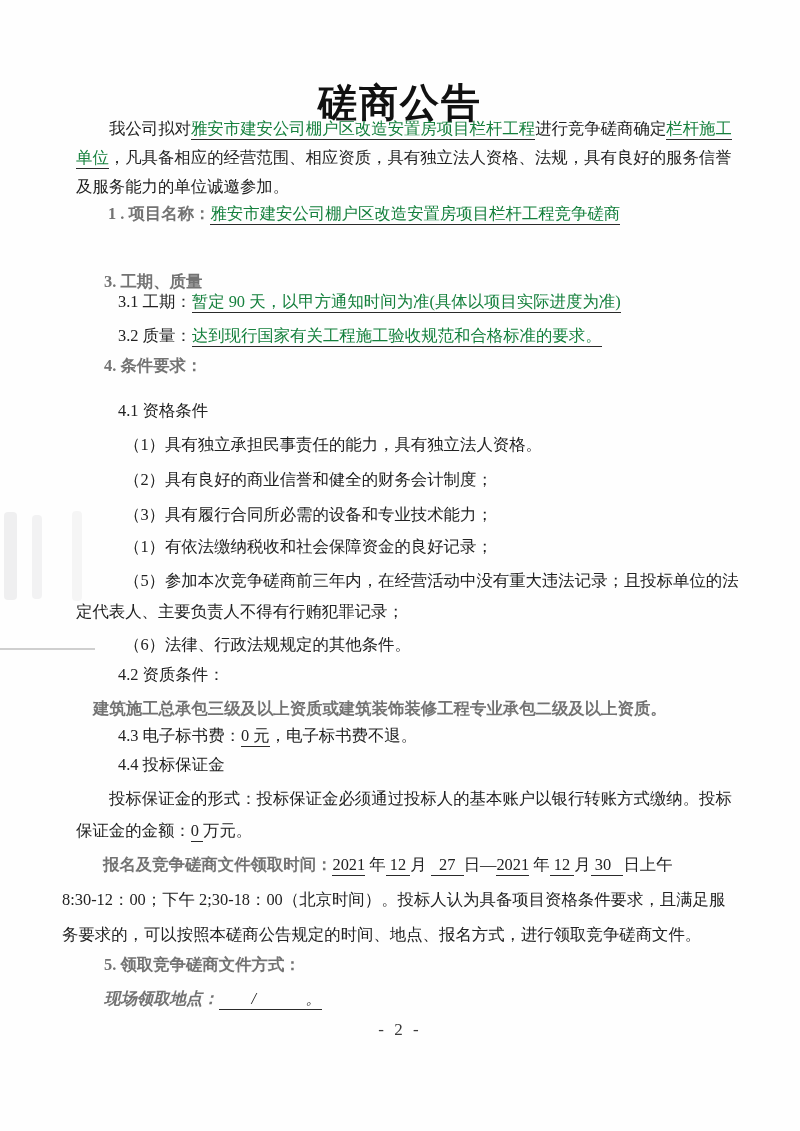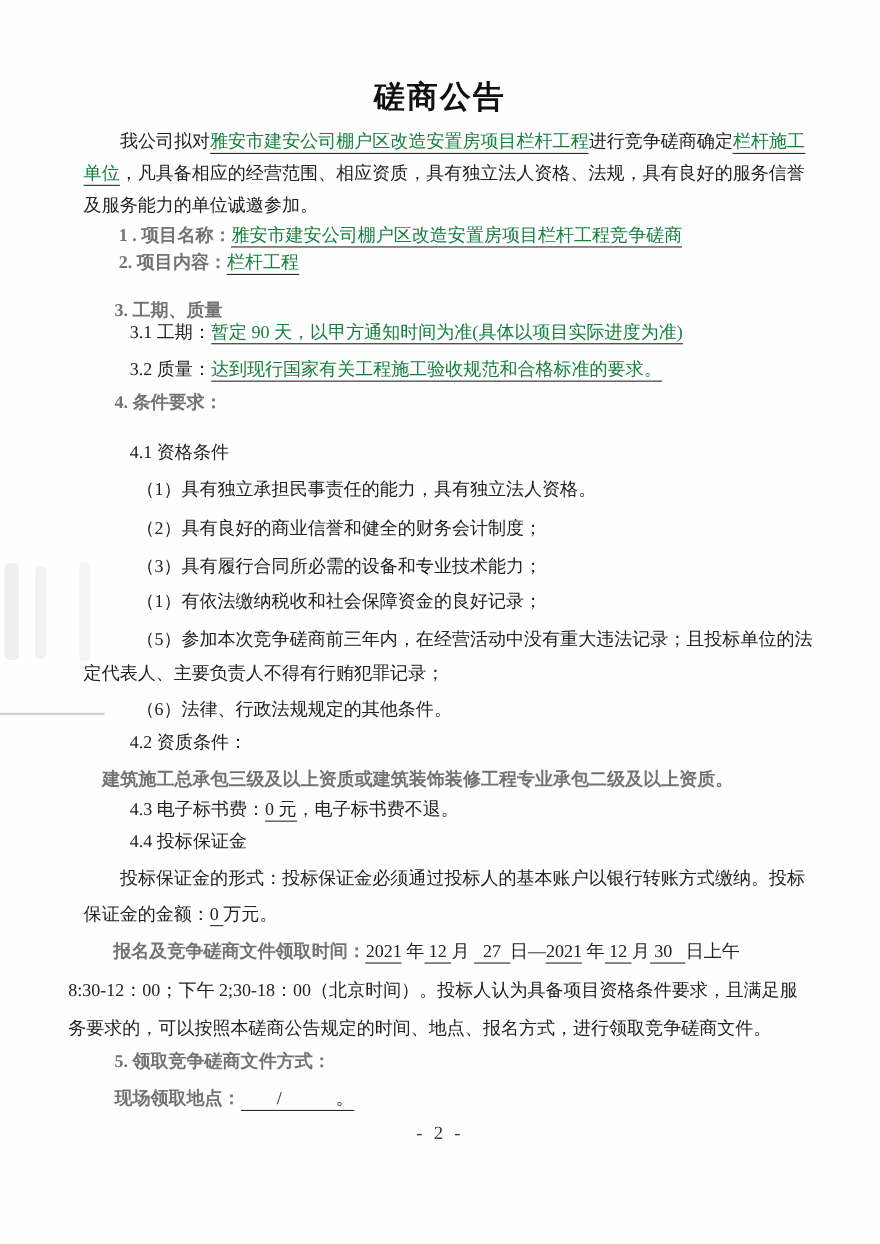--- a/index.html
+++ b/index.html
@@ -7,21 +7,21 @@
     width:800px;height:1131px;
     background:#fdfdfd;
     font-family:"Liberation Serif","DejaVu Serif",serif;
     color:#222;
     position:relative;
     overflow:hidden;
   }
   .page{position:absolute;inset:0;background:#fefefe;}
   .ttl{
     position:absolute;top:50px;left:0;width:100%;
-    text-align:center;font-size:28px;font-weight:bold;
+    text-align:center;font-size:39px;font-weight:bold;
     letter-spacing:2px;color:#111;
   }
   .ln{
     position:absolute;margin:0;
     font-size:16.4px;line-height:29px;
     white-space:normal;
   }
   .b{font-weight:bold;color:#737373;}
   .u{border-bottom:1.4px solid #2a2a2a;padding-bottom:1px;}
   .bu{font-weight:normal;color:#15803d;border-bottom:1.4px solid #2a2a2a;padding-bottom:1px;}
@@ -39,21 +39,20 @@
 <body>
 
 <div class="page">
 
   <h1 class="ttl">磋商公告</h1>
 
   <p class="ln" style="left:76px;top:114px;width:664px;text-indent:33px;"><span>我公司拟对</span><span class="bu">雅安市建安公司棚户区改造安置房项目栏杆工程</span><span>进行竞争磋商确定</span><span class="bu">栏杆施工单位</span><span>，凡具备相应的经营范围、相应资质，具有独立法人资格、法规，具有良好的服务信誉及服务能力的单位诚邀参加。</span></p>
 
   <p class="ln" style="left:108px;top:201px;line-height:25px;"><span class="b">1 . 项目名称：</span><span class="bu">雅安市建安公司棚户区改造安置房项目栏杆工程竞争磋商</span></p>
 
-  <p class="ln" style="left:108px;top:226px;line-height:25px;"><span class="b">2. 项目内容：</span><span class="bu">栏杆工程</span></p>
 
   <p class="ln" style="left:104px;top:267px;"><span class="b">3. 工期、质量</span></p>
 
   <p class="ln" style="left:118px;top:287px;"><span>3.1 工期：</span><span class="bu">暂定 90 天，以甲方通知时间为准(具体以项目实际进度为准)</span></p>
 
   <p class="ln" style="left:118px;top:321px;"><span>3.2 质量：</span><span class="bu">达到现行国家有关工程施工验收规范和合格标准的要求。</span></p>
 
   <p class="ln" style="left:104px;top:351px;"><span class="b">4. 条件要求：</span></p>
 
   <p class="ln" style="left:118px;top:396px;"><span>4.1 资格条件</span></p>
@@ -72,21 +71,21 @@
   <p class="ln" style="left:118px;top:721px;"><span>4.3 电子标书费：</span><span class="u pre">0 元</span><span>，电子标书费不退。</span></p>
 
   <p class="ln" style="left:118px;top:750px;"><span>4.4 投标保证金</span></p>
 
   <p class="ln" style="left:76px;top:783px;width:666px;text-indent:33px;line-height:32px;"><span>投标保证金的形式：投标保证金必须通过投标人的基本账户以银行转账方式缴纳。投标保证金的金额：</span><span class="u pre">0 </span><span>万元。</span></p>
 
   <p class="ln" style="left:62px;top:847px;width:678px;text-indent:41px;line-height:35px;"><span class="b">报名及竞争磋商文件领取时间：</span><span class="u pre">2021</span><span class="pre"> 年</span><span class="u pre"> 12 </span><span class="pre">月 </span><span class="u pre">  27  </span><span class="pre">日—</span><span class="u pre">2021</span><span class="pre"> 年</span><span class="u pre"> 12 </span><span class="pre">月</span><span class="u pre"> 30   </span><span class="pre">日上午</span><span class="rest">8:30-12：00；下午 2;30-18：00（北京时间）。投标人认为具备项目资格条件要求，且满足服务要求的，可以按照本磋商公告规定的时间、地点、报名方式，进行领取竞争磋商文件。</span></p>
 
   <p class="ln" style="left:104px;top:950px;"><span class="b">5. 领取竞争磋商文件方式：</span></p>
 
-  <p class="ln" style="left:104px;top:984px;"><span class="b">现场领取地点：</span><span class="u pre">　　/　　　。</span></p>
+  <p class="ln" style="left:104px;top:984px;font-style:italic;"><span class="b">现场领取地点：</span><span class="u pre">　　/　　　。</span></p>
 
   <div class="footer">- 2 -</div>
 
   <div class="artifact streak" style="left:4px;top:512px;width:13px;height:88px;"></div>
   <div class="artifact streak" style="left:32px;top:515px;width:10px;height:84px;opacity:0.8;"></div>
   <div class="artifact streak" style="left:72px;top:511px;width:10px;height:90px;opacity:0.6;"></div>
   <div class="artifact hline" style="left:0px;top:648px;width:95px;height:1.5px;"></div>
 
 </div>
 

